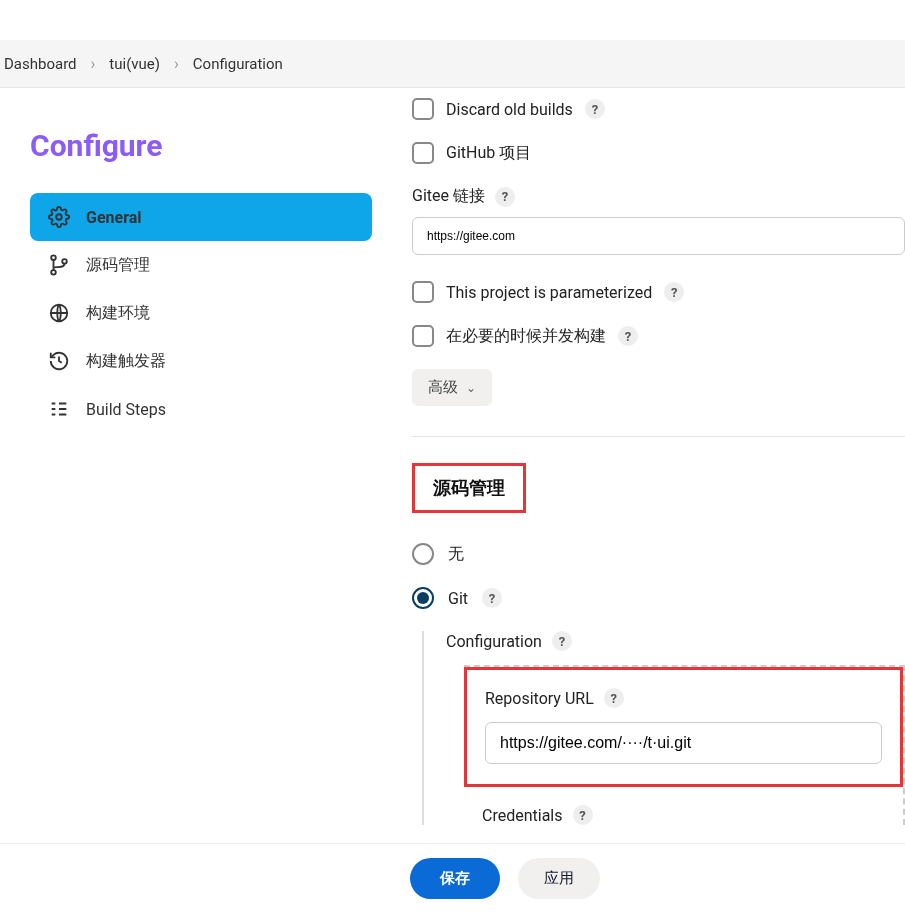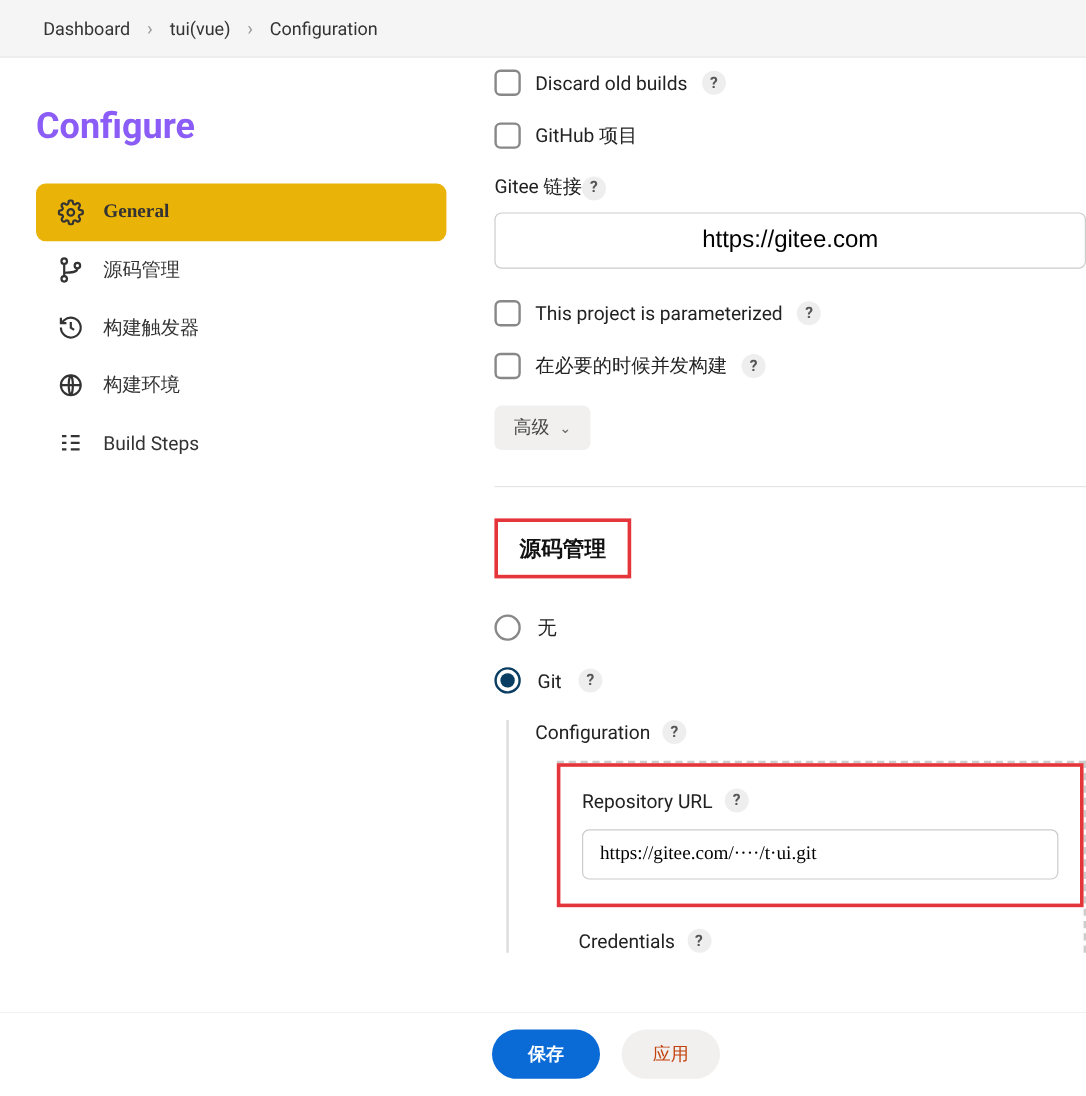--- a/index.html
+++ b/index.html
@@ -1,61 +1,61 @@
 <!DOCTYPE html>
 <html><head>
 <meta charset="utf-8">
 <style>
 * { margin: 0; padding: 0; box-sizing: border-box; }
 body { font-family: -apple-system, BlinkMacSystemFont, "Segoe UI", Roboto, sans-serif; color: #333; width: 905px; background: #fff; }
 
-.breadcrumb { background: #f5f5f5; padding: 14px 36px; display: flex; align-items: center; gap: 14px; border-bottom: 1px solid #e8e8e8; }
+.breadcrumb { background: #f5f5f5; padding: 14px 4px; display: flex; align-items: center; gap: 14px; border-bottom: 1px solid #e8e8e8; margin-top: 40px; }
 .breadcrumb a { color: #333; text-decoration: none; font-size: 15px; }
 .breadcrumb .sep { color: #999; }
 
 .container { display: flex; }
 .sidebar { width: 390px; padding: 20px 18px 20px 30px; }
 .sidebar h1 { font-size: 30px; font-weight: 700; margin: 20px 0 30px 0; color: #8b5cf6; }
 .nav-item { display: flex; align-items: center; gap: 16px; padding: 13px 18px; border-radius: 8px; font-size: 16px; cursor: pointer; color: #333; }
-.nav-item.active { background: #eab308; font-weight: 700; font-family: Liberation Serif, serif; }
+.nav-item.active { background: #0ea5e9; font-weight: 700; }
 .nav-item .icon { width: 22px; height: 22px; display: flex; align-items: center; justify-content: center; color: #333; }
 
 .main { flex: 1; padding: 10px 0 100px 22px; }
 .form-row { display: flex; align-items: center; gap: 12px; margin-bottom: 22px; }
 .checkbox { width: 22px; height: 22px; border: 2px solid #888; border-radius: 5px; background: #fff; cursor: pointer; }
 .row-label { font-size: 16px; color: #222; }
 .help { width: 20px; height: 20px; border-radius: 50%; background: #eee; color: #555; display: flex; align-items: center; justify-content: center; font-size: 13px; font-weight: 700; cursor: pointer; }
 
-.field-label { font-size: 16px; color: #222; margin-bottom: 10px; display: flex; align-items: center; }
-.text-input { width: 100%; padding: 11px 14px; border: 1px solid #ccc; border-radius: 6px; font-size: 20px; background: #fff; text-align: center; }
+.field-label { font-size: 16px; color: #222; margin-bottom: 10px; display: flex; align-items: center; gap: 10px; }
+.text-input { width: 100%; padding: 11px 14px; border: 1px solid #ccc; border-radius: 6px; font-size: 12px; background: #fff; }
 .field-block { margin-bottom: 26px; }
 
 .adv-btn { display: inline-flex; align-items: center; gap: 8px; background: #f1f0ef; border: none; padding: 9px 16px; border-radius: 6px; font-size: 15px; color: #444; cursor: pointer; }
 .adv-btn .chev { font-size: 12px; color: #666; }
 
 .divider { border-top: 1px solid #e5e5e5; margin: 30px 0 26px 0; }
 
 .section-title-box { border: 3px solid #e4363a; padding: 10px 18px; display: inline-block; margin-bottom: 30px; }
 .section-title-box h2 { font-size: 18px; font-weight: 700; color: #111; }
 
 .radio-row { display: flex; align-items: center; gap: 14px; margin-bottom: 22px; }
 .radio { width: 22px; height: 22px; border: 2px solid #888; border-radius: 50%; cursor: pointer; position: relative; background: #fff; }
 .radio.checked { border-color: #0a3d62; }
 .radio.checked::after { content: ""; position: absolute; top: 3px; left: 3px; width: 12px; height: 12px; border-radius: 50%; background: #0a3d62; }
 
 .git-block { margin-left: 10px; border-left: 2px solid #ddd; padding-left: 22px; }
 .sub-label { font-size: 16px; color: #222; display: flex; align-items: center; gap: 10px; margin-bottom: 14px; }
 .dashed-box { border: 2px dashed #ccc; border-bottom: none; border-left: none; padding: 0; margin-left: 18px; }
 
 .repo-box { border: 3px solid #e4363a; padding: 18px 18px 20px 18px; margin-right: 0; }
-.repo-url-input { width: 100%; padding: 11px 14px; border: 1px solid #ccc; border-radius: 6px; font-size: 16px; background: #fff; font-family: Liberation Serif, serif; }
+.repo-url-input { width: 100%; padding: 11px 14px; border: 1px solid #ccc; border-radius: 6px; font-size: 16px; background: #fff; }
 
 .footer { position: fixed; bottom: 0; left: 0; width: 905px; background: #fff; padding: 14px 0 14px 410px; display: flex; gap: 18px; border-top: 1px solid #eee; }
 .btn-primary { background: #0b6bd6; color: #fff; border: none; padding: 11px 30px; border-radius: 22px; font-size: 15px; font-weight: 600; cursor: pointer; }
-.btn-secondary { background: #f1f0ef; color: #c2410c; border: none; padding: 11px 26px; border-radius: 22px; font-size: 15px; cursor: pointer; }
+.btn-secondary { background: #f1f0ef; color: #0f172a; border: none; padding: 11px 26px; border-radius: 22px; font-size: 15px; cursor: pointer; }
 
 svg { width: 22px; height: 22px; }
 </style>
 </head>
 <body>
 
 <div class="breadcrumb">
   <a href="#">Dashboard</a>
   <span class="sep">›</span>
   <a href="#">tui(vue)</a>
@@ -85,36 +85,36 @@
             <circle cx="18" cy="8" r="2.5"></circle>
             <path d="M6 6.5v11M18 10.5c0 4-6 4-12 4"></path>
           </svg>
       </span>
       <span>源码管理</span>
     </div>
 
     <div class="nav-item">
       <span class="icon">
         <svg viewBox="0 0 24 24" fill="none" stroke="currentColor" stroke-width="2">
+            <circle cx="12" cy="12" r="9"></circle>
+            <path d="M3 12h18M12 3c2.5 3 2.5 15 0 18M12 3c-2.5 3-2.5 15 0 18"></path>
+          </svg>
+      </span>
+      <span>构建环境</span>
+    </div>
+
+    <div class="nav-item">
+      <span class="icon">
+        <svg viewBox="0 0 24 24" fill="none" stroke="currentColor" stroke-width="2">
             <path d="M3 12a9 9 0 1 0 3-6.7L3 8"></path>
             <path d="M3 3v5h5"></path>
             <path d="M12 7v5l3 2"></path>
           </svg>
       </span>
       <span>构建触发器</span>
-    </div>
-
-    <div class="nav-item">
-      <span class="icon">
-        <svg viewBox="0 0 24 24" fill="none" stroke="currentColor" stroke-width="2">
-            <circle cx="12" cy="12" r="9"></circle>
-            <path d="M3 12h18M12 3c2.5 3 2.5 15 0 18M12 3c-2.5 3-2.5 15 0 18"></path>
-          </svg>
-      </span>
-      <span>构建环境</span>
     </div>
 
     <div class="nav-item">
       <span class="icon">
         <svg viewBox="0 0 24 24" fill="none" stroke="currentColor" stroke-width="2">
             <path d="M4 6h4M4 12h4M4 18h4M12 6h8M12 12h8M12 18h8"></path>
           </svg>
       </span>
       <span>Build Steps</span>
     </div>

